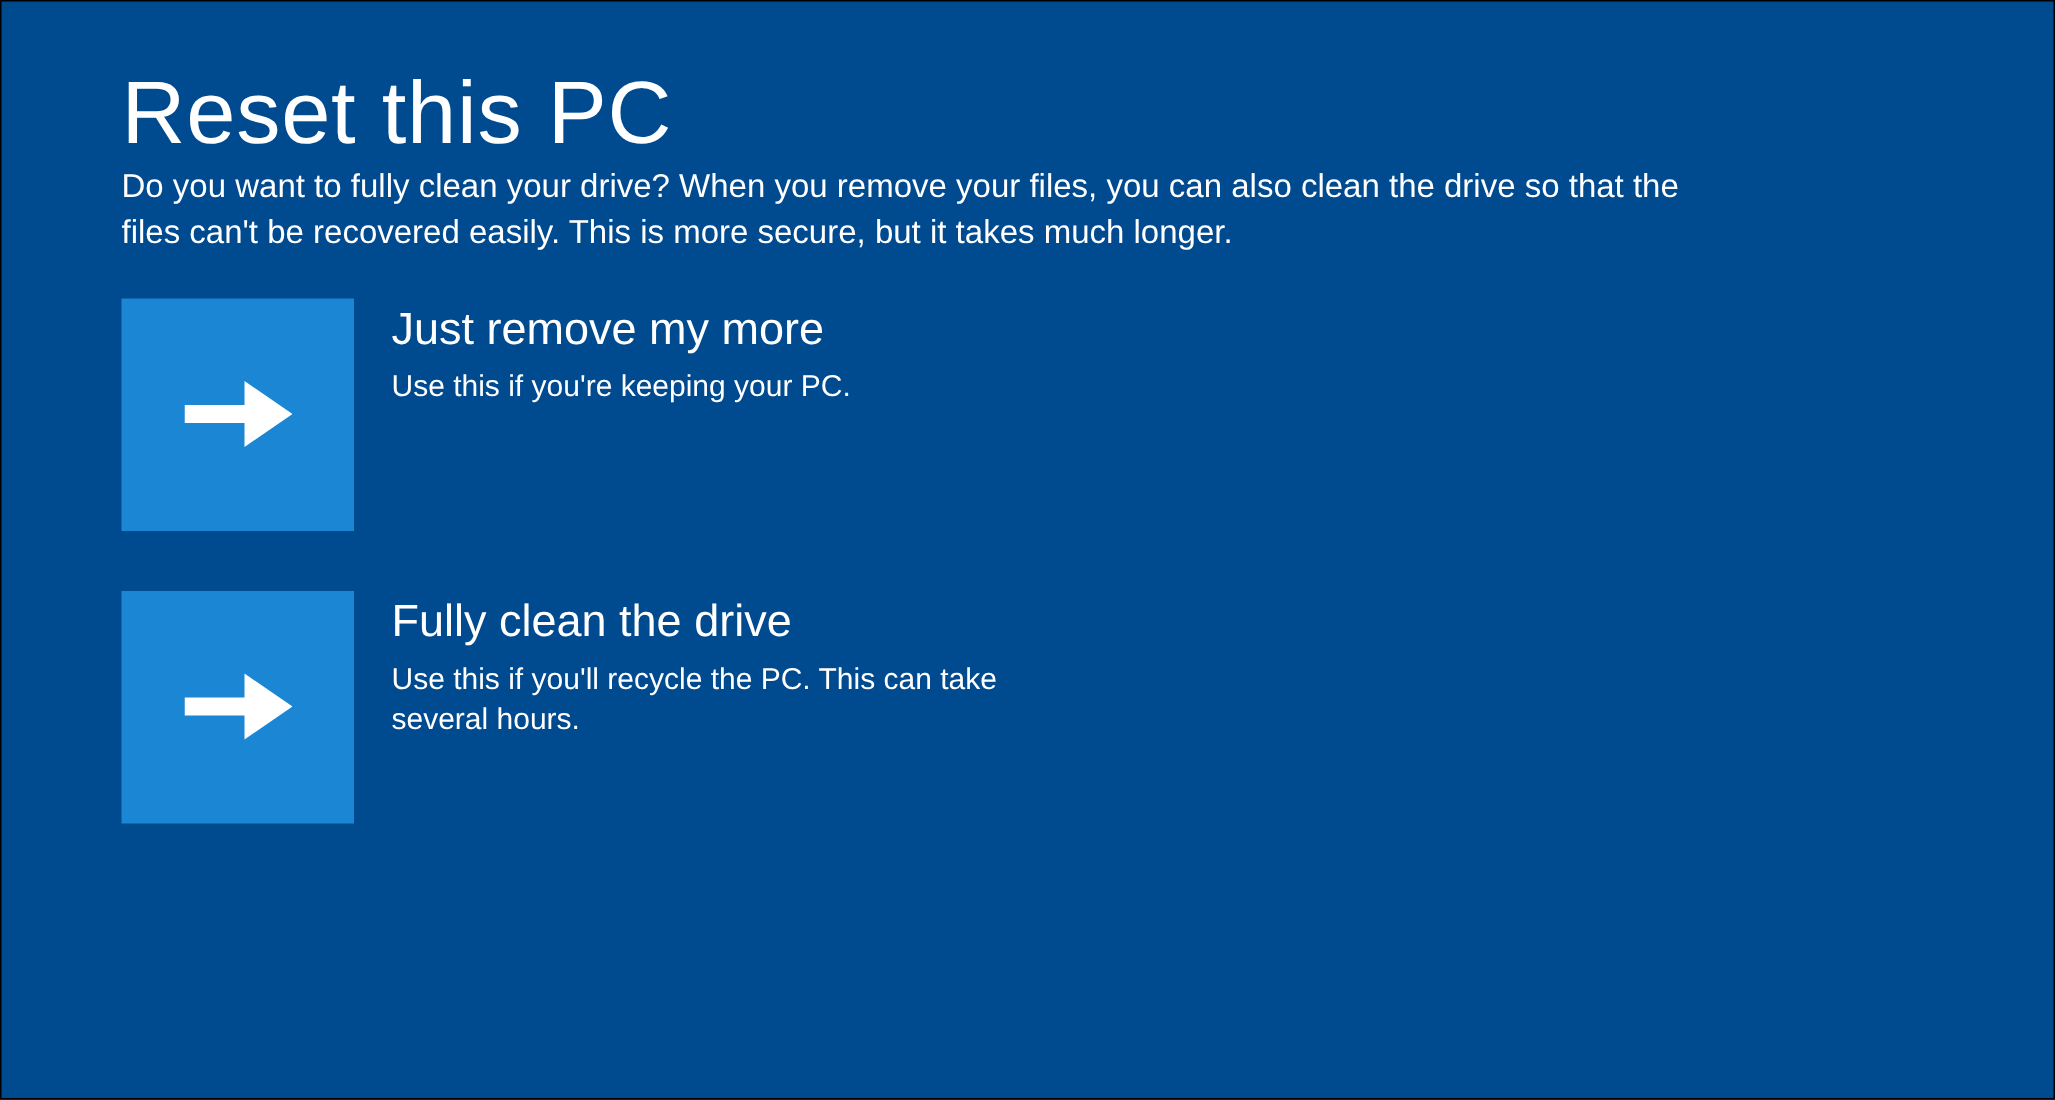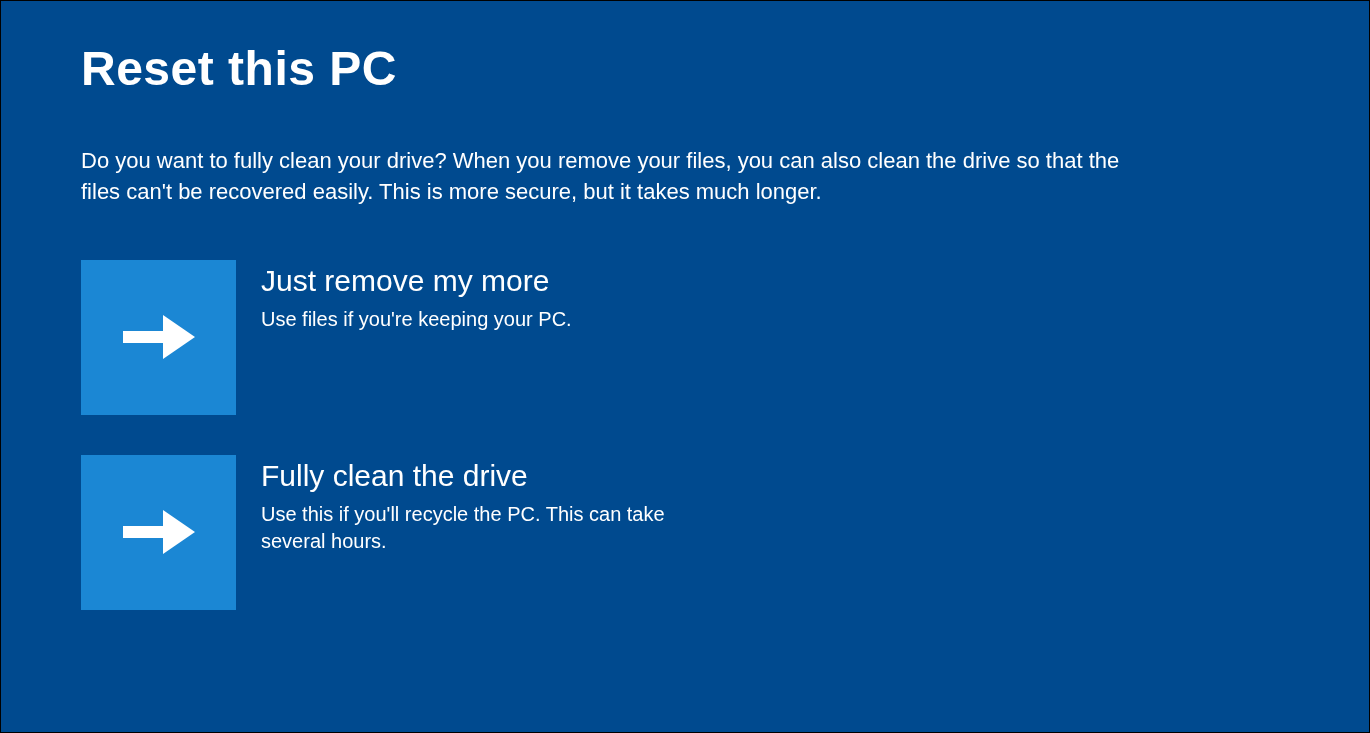--- a/index.html
+++ b/index.html
@@ -13,31 +13,30 @@
       background-color: #004a8f;
       font-family: "Segoe UI Light", "Segoe UI", Arial, sans-serif;
       color: #ffffff;
       overflow: hidden;
       border: 1px solid #000;
     }
     .container {
       padding: 40px 80px;
     }
     .page-title {
-      font-size: 48px;
-      font-weight: 700;
+      font-size: 59px;
+      font-weight: 400;
       letter-spacing: 0.5px;
-      margin-bottom: 50px;
     }
     .description {
       font-size: 22px;
       font-weight: 300;
       line-height: 1.4;
       max-width: 1080px;
-      margin-bottom: 52px;
+      margin-bottom: 28px;
     }
     .options {
       display: flex;
       flex-direction: column;
       gap: 40px;
     }
     .option-tile {
       display: flex;
       align-items: flex-start;
       gap: 25px;
@@ -82,21 +81,21 @@
   <div class="options">
 
     <div class="option-tile">
       <div class="icon-box">
         <svg viewBox="0 0 72 52">
           <polygon points="0,20 40,20 40,4 72,26 40,48 40,32 0,32"></polygon>
         </svg>
       </div>
       <div class="option-text">
         <div class="option-title">Just remove my more</div>
-        <div class="option-desc">Use files if you're keeping your PC.</div>
+        <div class="option-desc">Use this if you're keeping your PC.</div>
       </div>
     </div>
 
     <div class="option-tile">
       <div class="icon-box">
         <svg viewBox="0 0 72 52">
           <polygon points="0,20 40,20 40,4 72,26 40,48 40,32 0,32"></polygon>
         </svg>
       </div>
       <div class="option-text">

